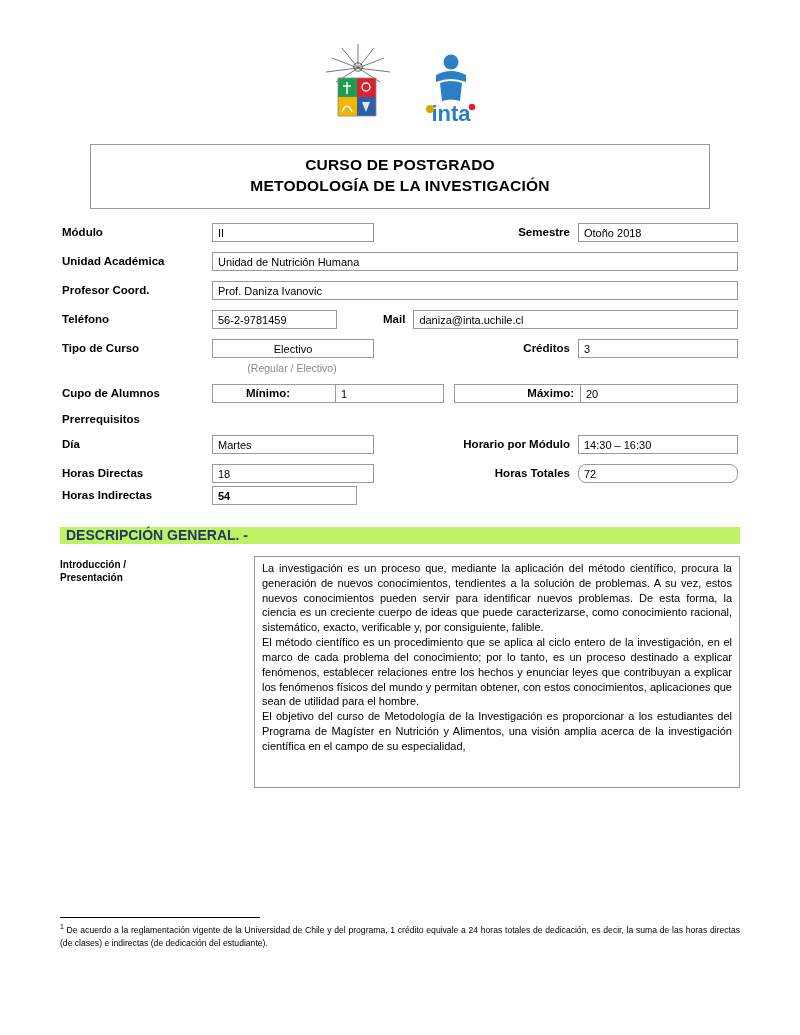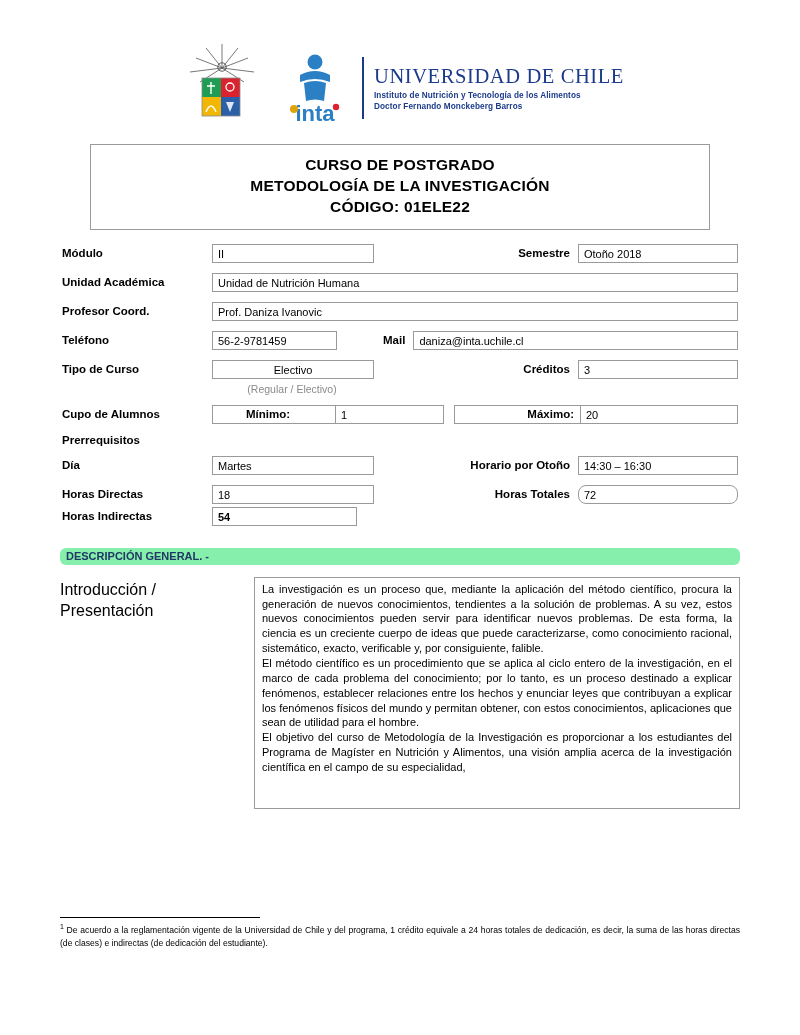--- a/index.html
+++ b/index.html
@@ -159,41 +159,40 @@
     font-size: 11.5px;
     font-weight: bold;
     margin: 14px 0 10px 0;
   }
   .dedic-title sup { font-size: 8px; }
 
   .hours-grid .row { margin-bottom: 3px; }
 
   
   .band {
-    background: #86efac;
+    background: #bef264;
     height: 17px;
     line-height: 17px;
-    font-size: 11px;
+    font-size: 14px;
     font-weight: bold;
     color: #1f3864;
     padding-left: 6px;
     margin: 22px 0 12px 0;
-    border-radius: 6px;
   }
 
   
   .desc-row {
     display: flex;
     align-items: flex-start;
   }
   .desc-label {
     width: 150px;
     flex: none;
-    font-size: 16px;
-    font-weight: normal;
+    font-size: 10px;
+    font-weight: bold;
     line-height: 1.35;
     padding-top: 2px;
   }
   .desc-box {
     flex: 1 1 auto;
     border: 1px solid #9a9a9a;
     padding: 4px 7px 5px 7px;
     box-sizing: border-box;
     height: 232px;
     overflow: hidden;
@@ -268,31 +267,25 @@
 
         <circle cx="37" cy="13" r="7.5" fill="#2b7fc4"></circle>
         <path d="M22 26 Q37 18 52 26 L52 33 Q37 27 22 33 Z" fill="#2b7fc4"></path>
         <path d="M26 34 Q37 30 48 34 L46 52 Q37 49 28 52 Z" fill="#2b7fc4"></path>
         <text x="37" y="72" font-family="Liberation Sans, sans-serif" font-size="22" font-weight="bold" fill="#2b7fc4" text-anchor="middle">inta</text>
         <circle cx="16" cy="60" r="4" fill="#e0a30a"></circle>
         <circle cx="58" cy="58" r="3.2" fill="#d9232e"></circle>
       </svg>
     </div>
 
-    <div class="uni-text">
-      <span class="uni-name">UNIVERSIDAD DE CHILE</span>
-      <span class="uni-sub1">Instituto de Nutrición y Tecnología de los Alimentos</span>
-      <span class="uni-sub2">Doctor Fernando Monckeberg Barros</span>
-    </div>
   </div>
 
   <div class="title-box">
     <div>CURSO DE POSTGRADO</div>
     <div>METODOLOGÍA DE LA INVESTIGACIÓN</div>
-    <div>CÓDIGO: 01ELE22</div>
   </div>
 
   <div class="form">
 
     <div class="row">
       <span class="lbl w-left">Módulo</span>
       <span class="field" style="width:162px;">II</span>
       <span class="spacer"></span>
       <span class="lbl" style="margin-right:8px;">Semestre</span>
       <span class="field" style="width:160px;">Otoño 2018</span>
@@ -339,21 +332,21 @@
     </div>
 
     <div class="row">
       <span class="lbl w-left">Prerrequisitos</span>
     </div>
 
     <div class="row">
       <span class="lbl w-left">Día</span>
       <span class="field" style="width:162px;">Martes</span>
       <span class="spacer"></span>
-      <span class="lbl" style="margin-right:8px;">Horario por Otoño</span>
+      <span class="lbl" style="margin-right:8px;">Horario por Módulo</span>
       <span class="field" style="width:160px;">14:30 – 16:30</span>
     </div>
 
 
     <div class="hours-grid">
       <div class="row">
         <span class="lbl w-left">Horas Directas</span>
         <span class="field" style="width:162px;">18</span>
         <span class="spacer"></span>
         <span class="lbl" style="margin-right:8px;">Horas Totales</span>

